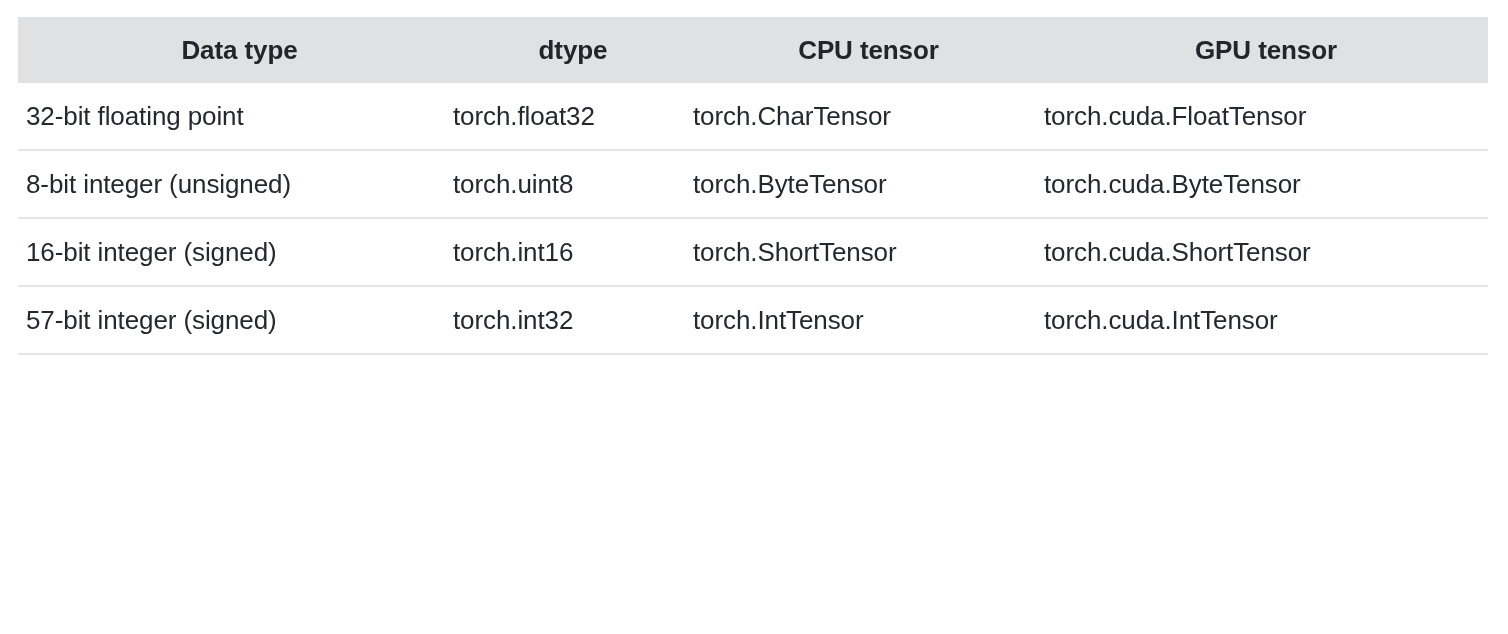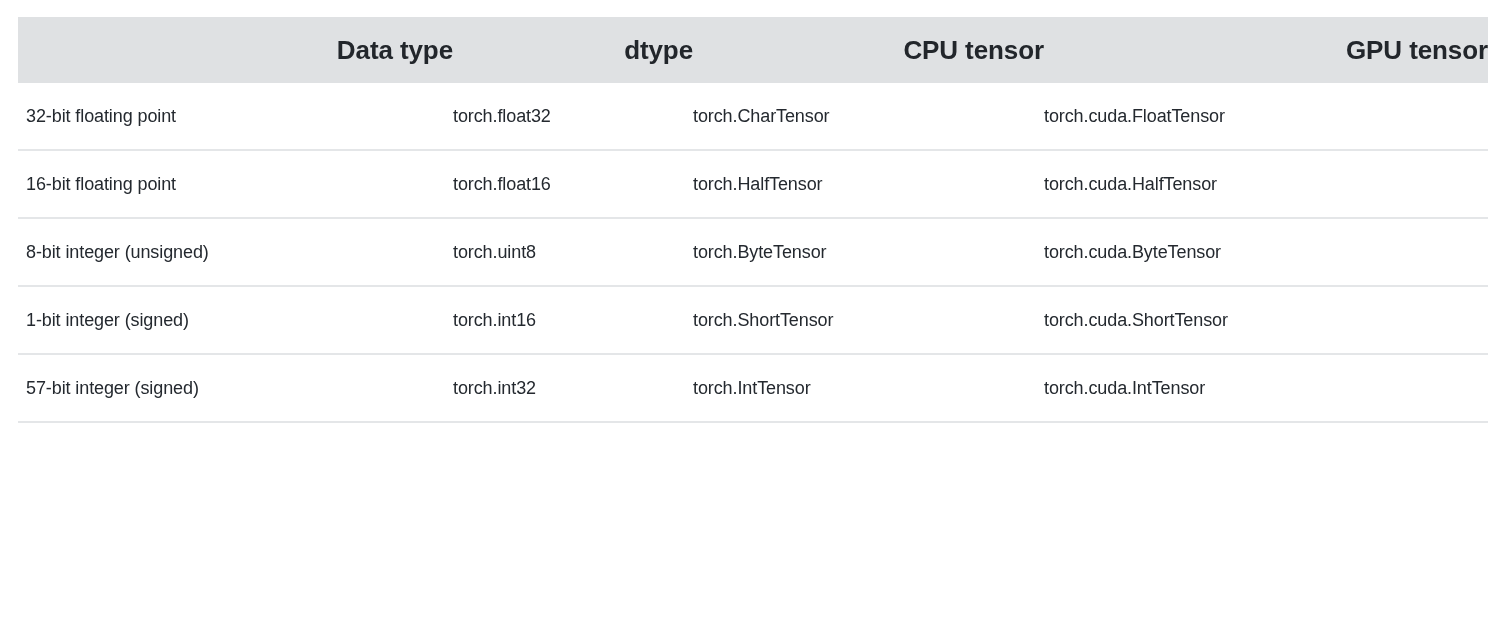--- a/index.html
+++ b/index.html
@@ -27,36 +27,36 @@
   }
   table.dtype-table col.c0 { width: 435px; }
   table.dtype-table col.c1 { width: 240px; }
   table.dtype-table col.c2 { width: 351px; }
   table.dtype-table col.c3 { width: 444px; }
 
   thead tr.header-row {
     background: #dfe1e3;
   }
   thead th {
-    text-align: right;
+    text-align: center;
     font-weight: bold;
     font-size: 26px;
     line-height: 1;
     color: #22262b;
     padding: 20px 0 20px 0;
     height: 26px;
     vertical-align: middle;
     letter-spacing: -0.1px;
   }
   thead th.p0 { padding-left: 8px; }
 
   tbody td {
     text-align: left;
     font-weight: normal;
-    font-size: 18px;
+    font-size: 26px;
     line-height: 1;
     color: #24292f;
     padding: 20px 0 20px 0;
     height: 26px;
     vertical-align: middle;
     border-bottom: 2px solid #e4e6e8;
     letter-spacing: -0.1px;
     white-space: nowrap;
   }
   tbody td.p0 { padding-left: 8px; }
@@ -82,33 +82,27 @@
       </tr>
     </thead>
     <tbody id="table-body">
       <tr>
         <td class="p0">32-bit floating point</td>
         <td>torch.float32</td>
         <td>torch.CharTensor</td>
         <td>torch.cuda.FloatTensor</td>
       </tr>
       <tr>
-        <td class="p0">16-bit floating point</td>
-        <td>torch.float16</td>
-        <td>torch.HalfTensor</td>
-        <td>torch.cuda.HalfTensor</td>
-      </tr>
-      <tr>
         <td class="p0">8-bit integer (unsigned)</td>
         <td>torch.uint8</td>
         <td>torch.ByteTensor</td>
         <td>torch.cuda.ByteTensor</td>
       </tr>
       <tr>
-        <td class="p0">1-bit integer (signed)</td>
+        <td class="p0">16-bit integer (signed)</td>
         <td>torch.int16</td>
         <td>torch.ShortTensor</td>
         <td>torch.cuda.ShortTensor</td>
       </tr>
       <tr>
         <td class="p0">57-bit integer (signed)</td>
         <td>torch.int32</td>
         <td>torch.IntTensor</td>
         <td>torch.cuda.IntTensor</td>
       </tr>

